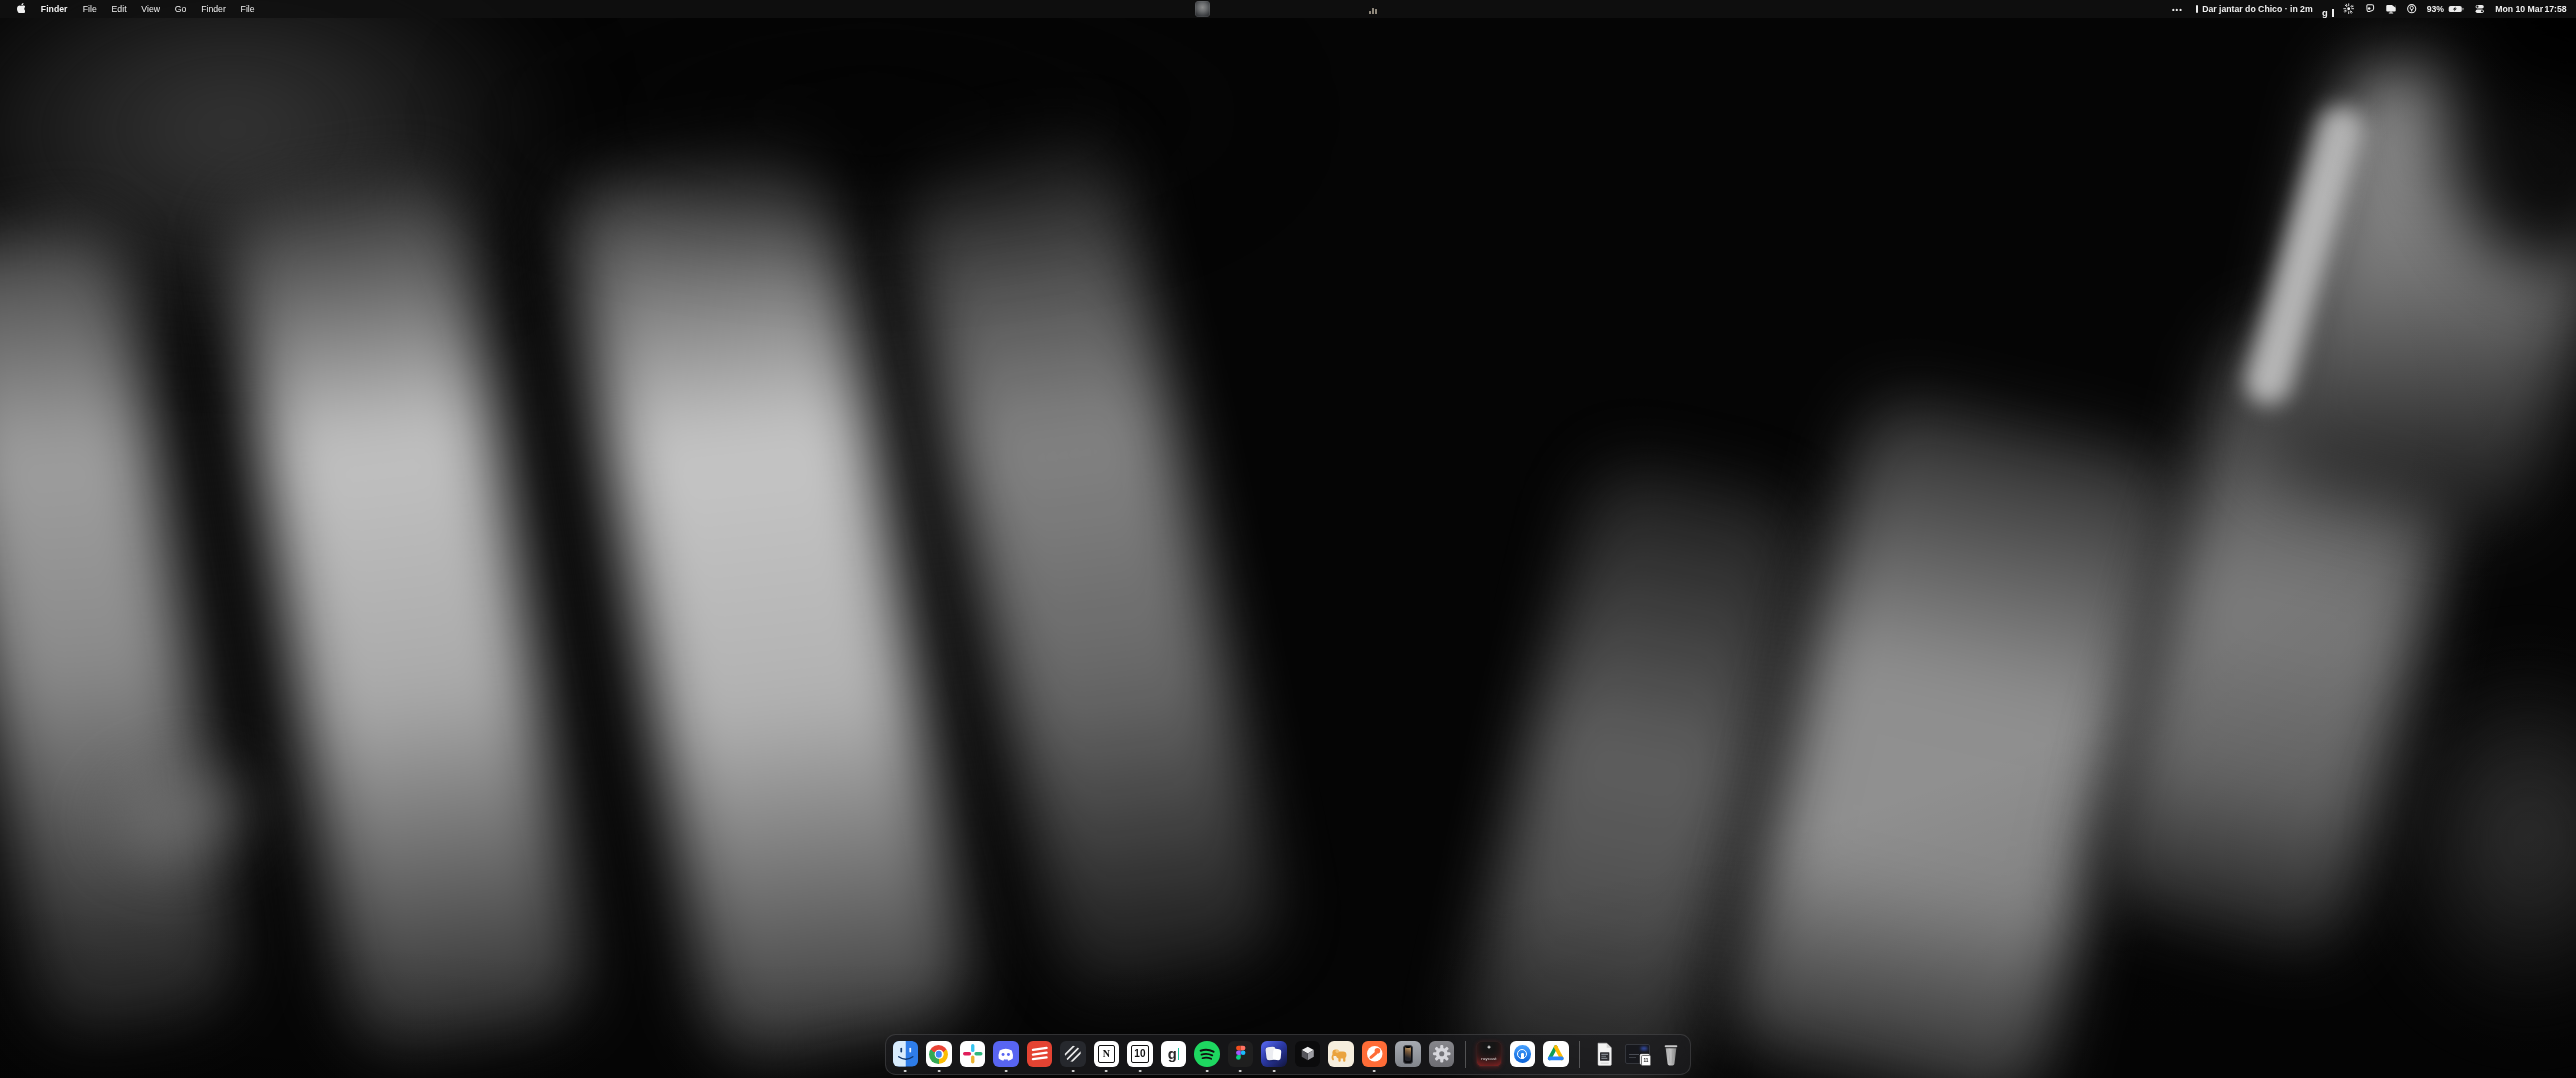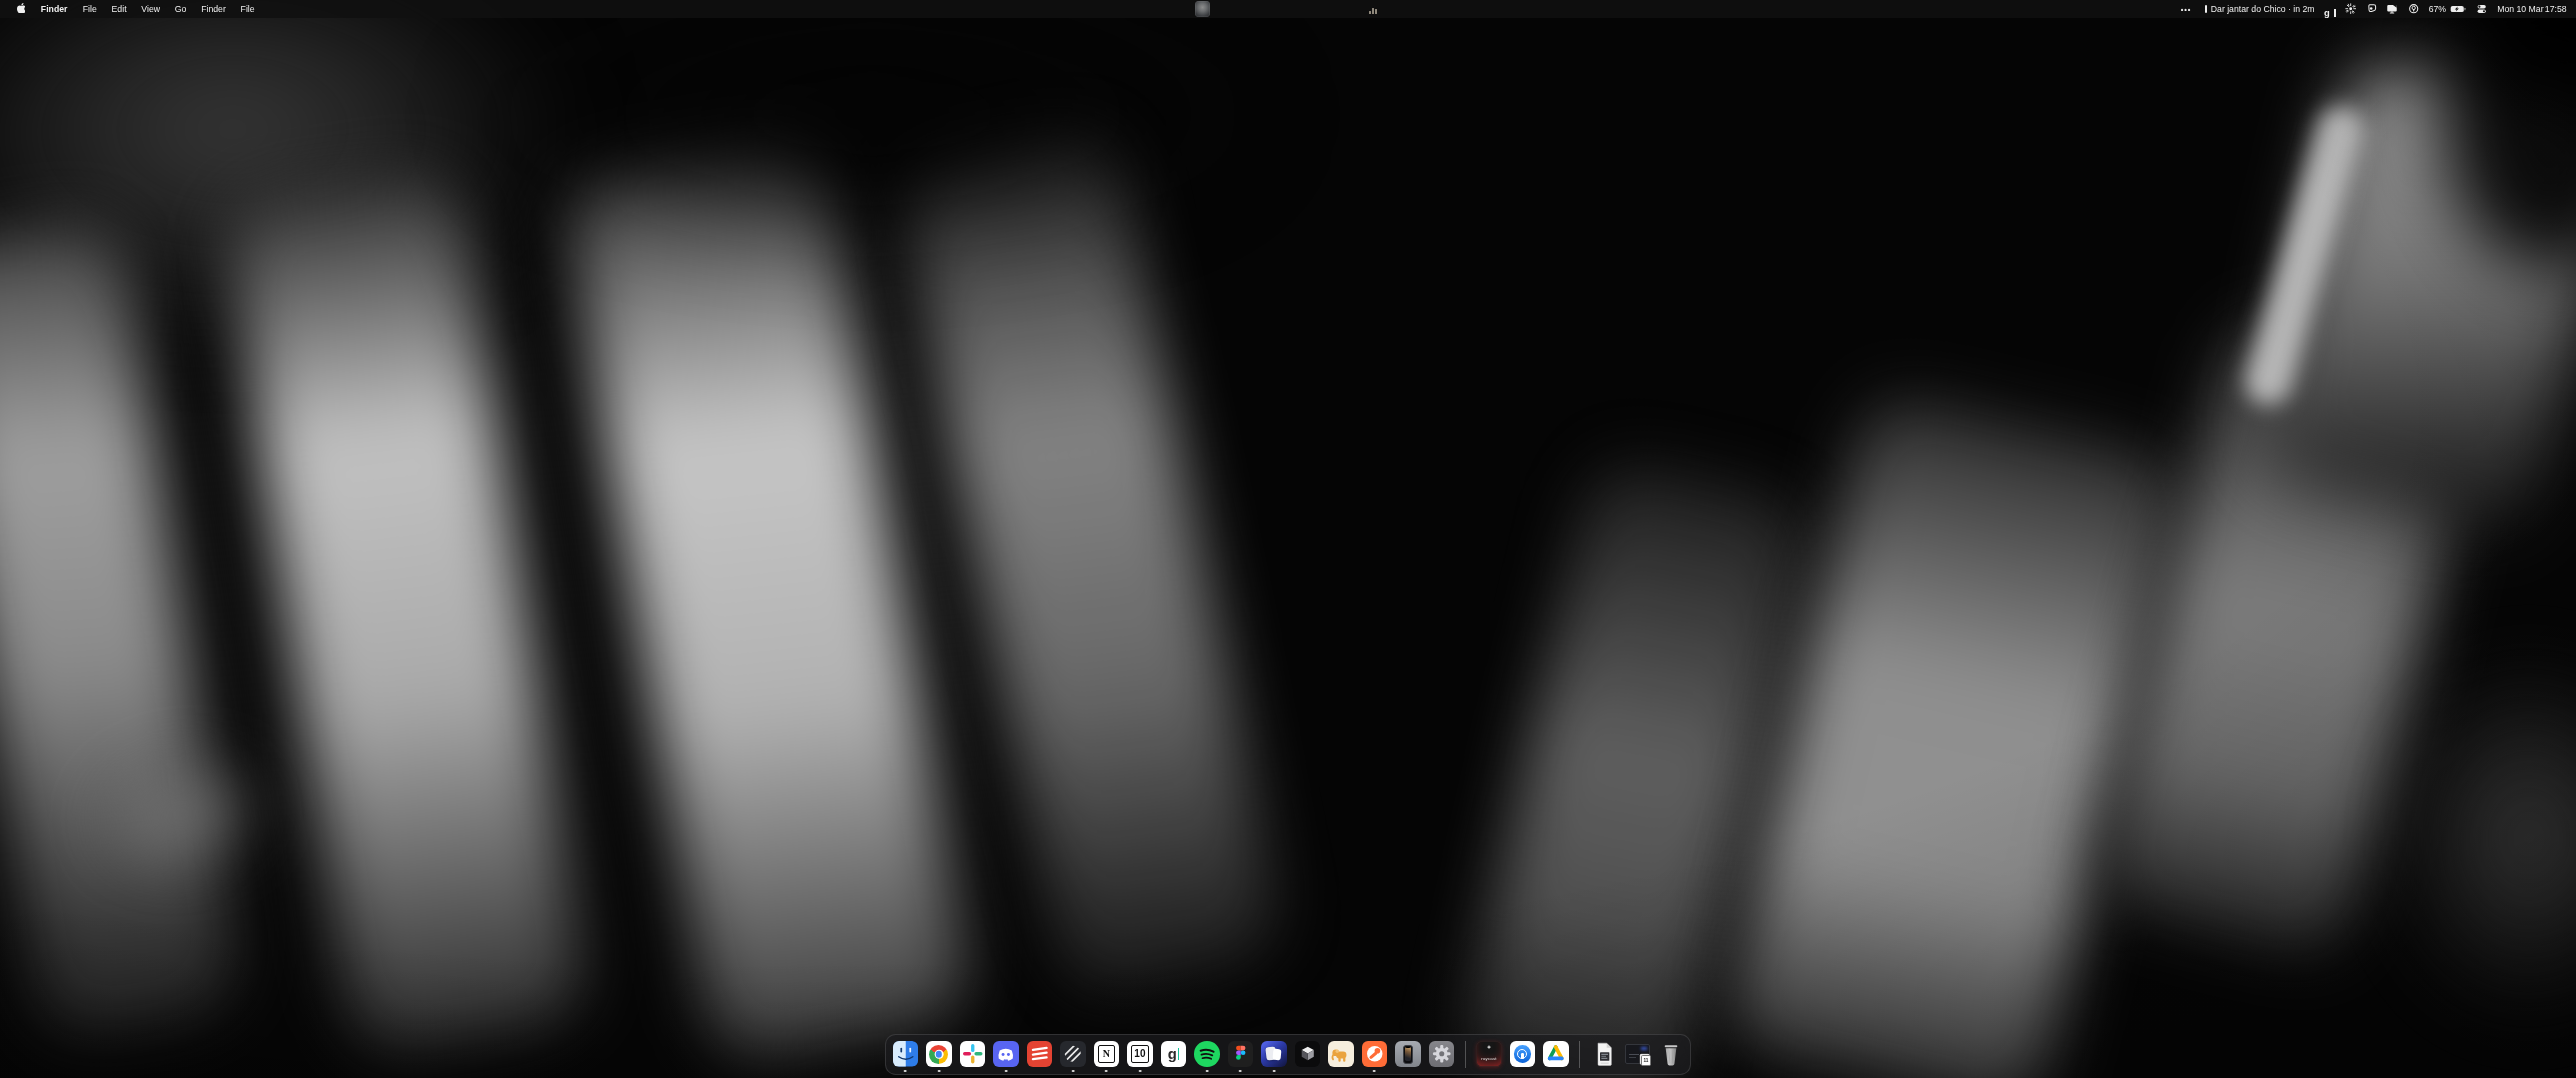--- a/index.html
+++ b/index.html
@@ -39,21 +39,21 @@
   .vignette{position:absolute;inset:0;
     background:radial-gradient(140% 120% at 30% 35%,rgba(0,0,0,0) 45%,rgba(0,0,0,.35) 78%,rgba(0,0,0,.6) 100%);}
 
   
   #menubar{position:absolute;left:0;top:0;width:2576px;height:18px;background:rgba(16,16,16,.88);
     display:flex;align-items:center;color:#f0f0f0;font-size:8.7px;z-index:40;}
   .mb-left{display:flex;align-items:center;height:100%;padding-left:9.4px;}
   .mb-item{padding:0 7.4px;display:flex;align-items:center;height:100%;white-space:nowrap;}
   .mb-app{font-weight:700;padding:0 8px;}
   .mb-right{position:absolute;right:0;top:0;height:100%;display:flex;align-items:center;gap:9.4px;padding-right:9.4px;}
-  .mbi{display:flex;align-items:center;height:100%;gap:4px;white-space:nowrap;}
+  .mbi{display:flex;align-items:center;height:100%;gap:4px;white-space:nowrap;font-weight:bold;}
   .event-bar{display:inline-block;width:2px;height:8.7px;border-radius:1px;background:#ededed;}
   .dots3{font-size:7.4px;letter-spacing:1px;font-weight:700;margin-right:4px;}
   .gword{font-weight:700;font-size:9.4px;display:flex;align-items:flex-end;}
   .gcaret{display:inline-block;width:1.1px;height:8px;background:#ededed;margin-left:0.7px;margin-bottom:0.7px;}
   .clockdate{margin-right:-2.7px;}
 
   
   #notch-avatar{position:absolute;left:1195px;top:1.3px;width:15.4px;height:15.4px;border-radius:4px;z-index:41;
     background:radial-gradient(circle at 50% 40%,#8d8d8d 0%,#6a6c6e 34%,#3a3c3f 72%,#26282b 100%);
     box-shadow:inset 0 0 0 0.3px rgba(255,255,255,.25);}
@@ -195,21 +195,21 @@
         </svg>
       </span>
       <span class="mbi">
         <svg width="11.4" height="11.4" viewBox="0 0 18 18" fill="none" stroke="#efefef">
           <circle cx="9" cy="9" r="6.4" stroke-width="1.7"></circle>
           <circle cx="9" cy="7.8" r="2.6" stroke-width="1.5"></circle>
           <line x1="9" y1="10.2" x2="9" y2="12.6" stroke-width="1.8" stroke-linecap="round"></line>
         </svg>
       </span>
       <span class="mbi">
-        <span>67%</span>
+        <span>93%</span>
         <svg width="17" height="12" viewBox="0 0 25 18">
           <rect x="0.8" y="4.5" width="19.6" height="9" rx="2.8" fill="#ececec"></rect>
           <rect x="21.2" y="7" width="1.9" height="4" rx="0.95" fill="rgba(236,236,236,.55)"></rect>
           <polygon points="11.4,5.2 6.9,9.8 9.6,9.8 8.6,12.9 13.1,8.3 10.4,8.3" fill="#141414"></polygon>
         </svg>
       </span>
       <span class="mbi">
         <svg width="11.4" height="12" viewBox="0 0 18 19">
           <rect x="2.5" y="3" width="13" height="5.6" rx="2.8" fill="#ececec"></rect>
           <circle cx="5.4" cy="5.8" r="1.7" fill="#141414"></circle>

